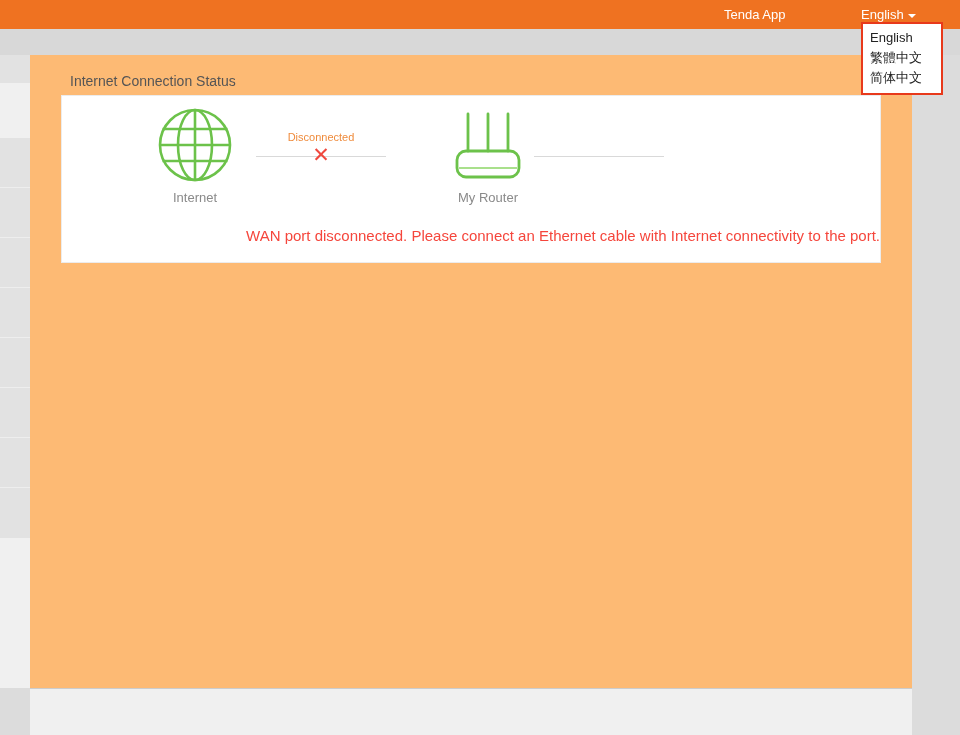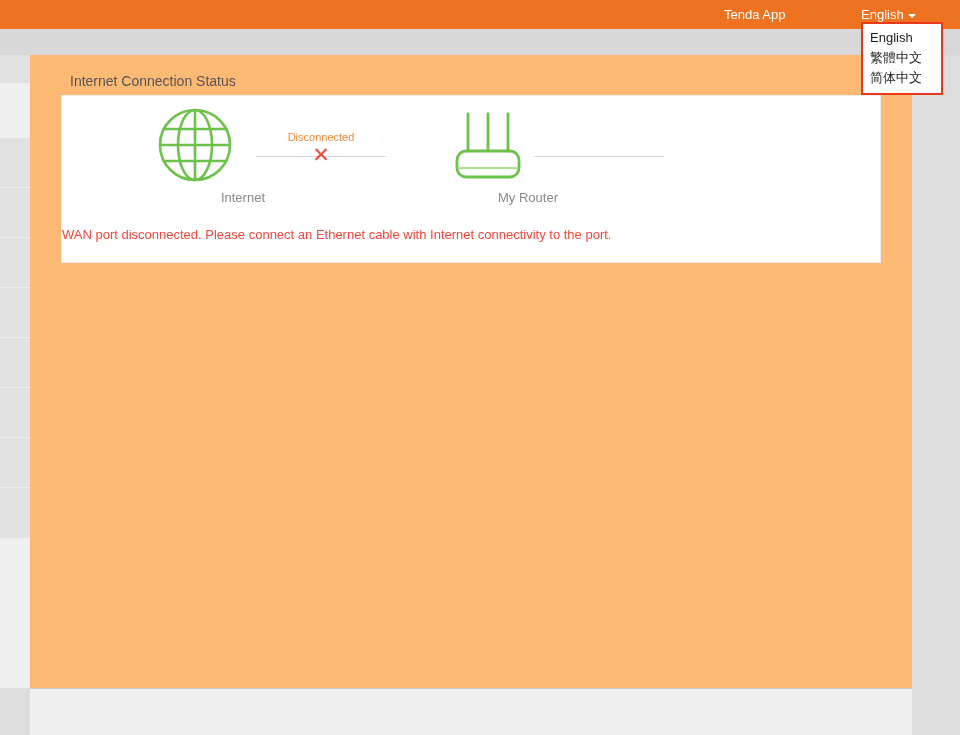--- a/index.html
+++ b/index.html
@@ -169,21 +169,21 @@
   
   #topology {
     position: absolute;
     left: 0;
     top: 8px;
     width: 100%;
     height: 122px;
   }
   .node {
     position: absolute;
-    text-align: right;
+    text-align: center;
     width: 140px;
   }
   .node-icon {
     height: 82px;
     display: flex;
     align-items: center;
     justify-content: center;
   }
   .node-label {
     font-size: 13px;
@@ -226,22 +226,22 @@
   }
   #link-1 { left: 194px; top: 0; }
   #link-2 { left: 472px; top: 0; }
 
   
   #error-msg {
     position: absolute;
     left: 0;
     top: 131px;
     width: 100%;
-    text-align: left;
-    font-size: 13px;
+    text-align: right;
+    font-size: 15px;
     color: #f5463c;
   }
 </style>
 </head>
 <body>
 
 <div id="topbar">
   <div id="topbar-inner">
     <div class="topbar-link" id="tenda-app-link">Tenda App</div>
     <div class="topbar-link" id="lang-link"><span>English</span><span class="caret"></span></div>

